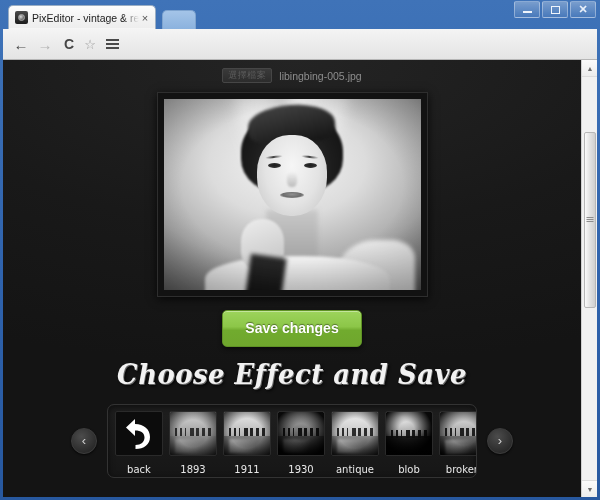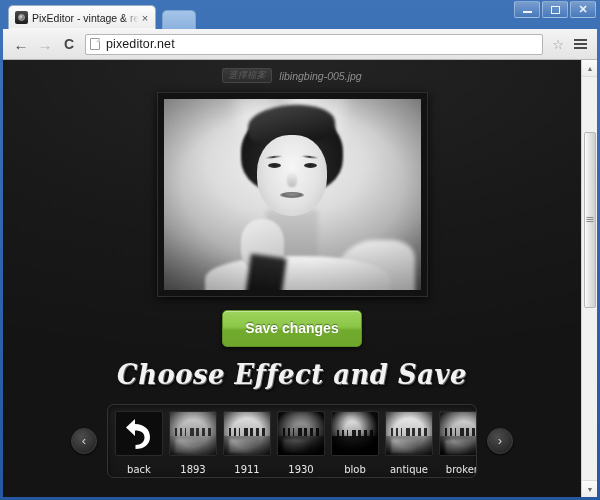--- a/index.html
+++ b/index.html
@@ -119,21 +119,21 @@
   .page {
     position: absolute; left: 0; top: 0; width: 578px; height: 437px;
     background:
       radial-gradient(120% 70% at 50% 0%, #242424 0%, #191919 55%, #141414 100%);
     text-align: center;
   }
 
   
   .file-row {
     padding-top: 8px; display: flex; align-items: center;
-    justify-content: center; gap: 7px; font-style: italic;
+    justify-content: center; gap: 7px;
   }
   .file-btn {
     display: inline-block; padding: 1px 5px; font-size: 9px; line-height: 11px;
     color: #5d5d5d; background: linear-gradient(180deg,#3a3a3a,#2c2c2c);
     border: 1px solid #464646; border-radius: 2px;
     font-family: "DejaVu Sans", sans-serif;
     letter-spacing: .5px;
   }
   .file-name { font-size: 10.5px; color: #8e8e8e; }
 
@@ -365,24 +365,20 @@
       <div class="winbtn">
           <span class="cls">✕</span>
         </div>
     </div>
   </div>
 
   <div class="toolbar">
     <div class="navbtn">←</div>
     <div class="navbtn disabled">→</div>
     <div class="navbtn reload">C</div>
-    <div class="omnibox">
-      <span class="page-icon"></span>
-      <span class="url">pixeditor.net</span>
-    </div>
     <div class="star">☆</div>
     <div class="menubtn">
         <i></i>
         <i></i>
         <i></i>
       </div>
   </div>
 
   <div class="viewport">
     <div class="page">
@@ -471,40 +467,40 @@
                 <div class="streak" style="opacity:.5"></div>
                 <div class="vig" style="background:radial-gradient(ellipse 60% 60% at 50% 48%, rgba(0,0,0,0) 35%, rgba(0,0,0,.95) 100%)"></div>
               </div>
             </div>
             <div class="cap">1930</div>
           </div>
 
           <div class="thumb">
             <div class="img">
               <div class="scene">
-                <div class="sky" style="background:radial-gradient(ellipse at 35% 20%, #f2f2f2, #9e9e9e 70%, #4a4a4a)"></div>
-                <div class="water" style="background:linear-gradient(180deg,#1a1a1a,#050505)"></div>
-                <div class="skyline" style="opacity:.95;top:42%"></div>
-                <div class="vig" style="background:radial-gradient(ellipse 55% 58% at 45% 40%, rgba(0,0,0,0) 30%, rgba(0,0,0,.95) 100%)"></div>
-              </div>
-            </div>
-            <div class="cap">blob</div>
-          </div>
-
-          <div class="thumb">
-            <div class="img">
-              <div class="scene">
                 <div class="sky" style="background:linear-gradient(180deg,#f0f0f0,#c2c2c2)"></div>
                 <div class="water" style="background:linear-gradient(180deg,#8a8a8a,#2f2f2f)"></div>
                 <div class="skyline" style="opacity:.85"></div>
                 <div class="streak" style="opacity:.75"></div>
                 <div class="vig"></div>
               </div>
             </div>
             <div class="cap">antique</div>
+          </div>
+
+          <div class="thumb">
+            <div class="img">
+              <div class="scene">
+                <div class="sky" style="background:radial-gradient(ellipse at 35% 20%, #f2f2f2, #9e9e9e 70%, #4a4a4a)"></div>
+                <div class="water" style="background:linear-gradient(180deg,#1a1a1a,#050505)"></div>
+                <div class="skyline" style="opacity:.95;top:42%"></div>
+                <div class="vig" style="background:radial-gradient(ellipse 55% 58% at 45% 40%, rgba(0,0,0,0) 30%, rgba(0,0,0,.95) 100%)"></div>
+              </div>
+            </div>
+            <div class="cap">blob</div>
           </div>
 
           <div class="thumb">
             <div class="img">
               <div class="scene">
                 <div class="sky" style="background:linear-gradient(180deg,#e6e6e6,#a0a0a0)"></div>
                 <div class="water" style="background:linear-gradient(180deg,#6b6b6b,#1d1d1d)"></div>
                 <div class="skyline" style="opacity:.9"></div>
                 <div class="streak" style="opacity:.85;transform:rotate(-3deg)"></div>
                 <div class="vig" style="background:radial-gradient(ellipse 68% 66% at 52% 50%, rgba(0,0,0,0) 42%, rgba(0,0,0,.9) 100%)"></div>

